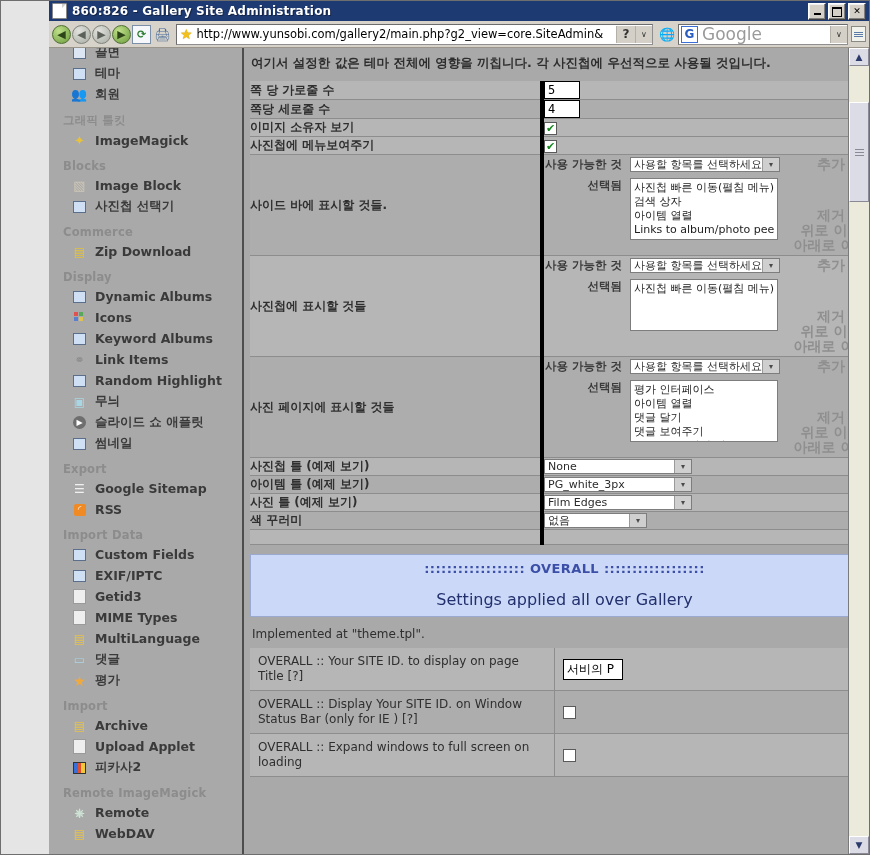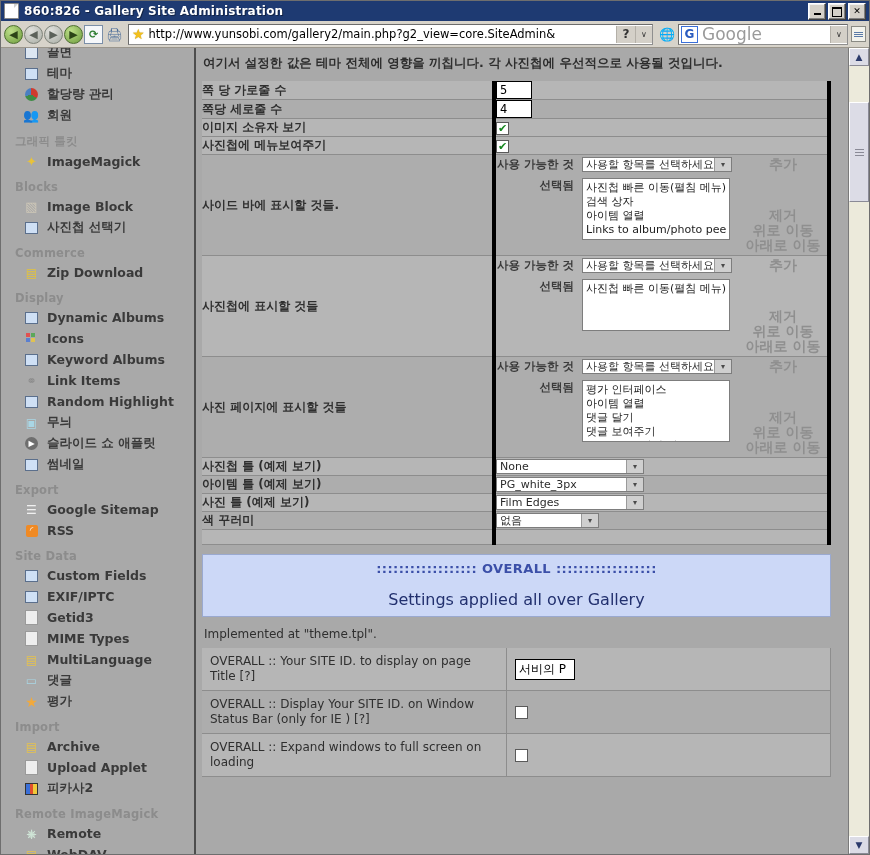--- a/index.html
+++ b/index.html
@@ -7,24 +7,24 @@
   body{
     width:870px;height:855px;overflow:hidden;
     font-family:"DejaVu Sans","Liberation Sans",sans-serif;
     font-size:12px;
     background:#b0b0b0;
     color:#333;
   }
   
   #window{
     width:870px;height:855px;position:relative;
-    background:#4c1d95;
+    background:#e5e5e5;
     box-sizing:border-box;
     border:1px solid #6e6e6e;
-    display:flex;flex-direction:column;
+    display:flex;flex-direction:column;padding-left:48px;
   }
   
   #titlebar{
     height:20px;min-height:20px;
     background:linear-gradient(to bottom,#2a3f7a 0%,#1f3168 45%,#21336c 100%);
     background:#1e3a72;
     display:flex;align-items:center;
     padding:0 2px 0 3px;
     color:#fff;
     position:relative;
@@ -403,26 +403,20 @@
             <span>끌면</span>
           </div>
           <div class="side-item">
             <span class="ico">
               <span class="ico-box b2"></span>
             </span>
             <span>테마</span>
           </div>
           <div class="side-item">
             <span class="ico">
-              <span class="ico-pie"></span>
-            </span>
-            <span>할당량 관리</span>
-          </div>
-          <div class="side-item">
-            <span class="ico">
               <span class="ico-people">👥</span>
             </span>
             <span>회원</span>
           </div>
           <div class="side-group">그래픽 툴킷</div>
           <div class="side-item">
             <span class="ico">
               <span class="ico-wand">✦</span>
             </span>
             <span>ImageMagick</span>
@@ -502,21 +496,21 @@
               <span class="ico-sitemap">☰</span>
             </span>
             <span>Google Sitemap</span>
           </div>
           <div class="side-item">
             <span class="ico">
               <span class="ico-rss">◜</span>
             </span>
             <span>RSS</span>
           </div>
-          <div class="side-group">Site Data</div>
+          <div class="side-group">Import Data</div>
           <div class="side-item">
             <span class="ico">
               <span class="ico-box b2"></span>
             </span>
             <span>Custom Fields</span>
           </div>
           <div class="side-item">
             <span class="ico">
               <span class="ico-box b2"></span>
             </span>

